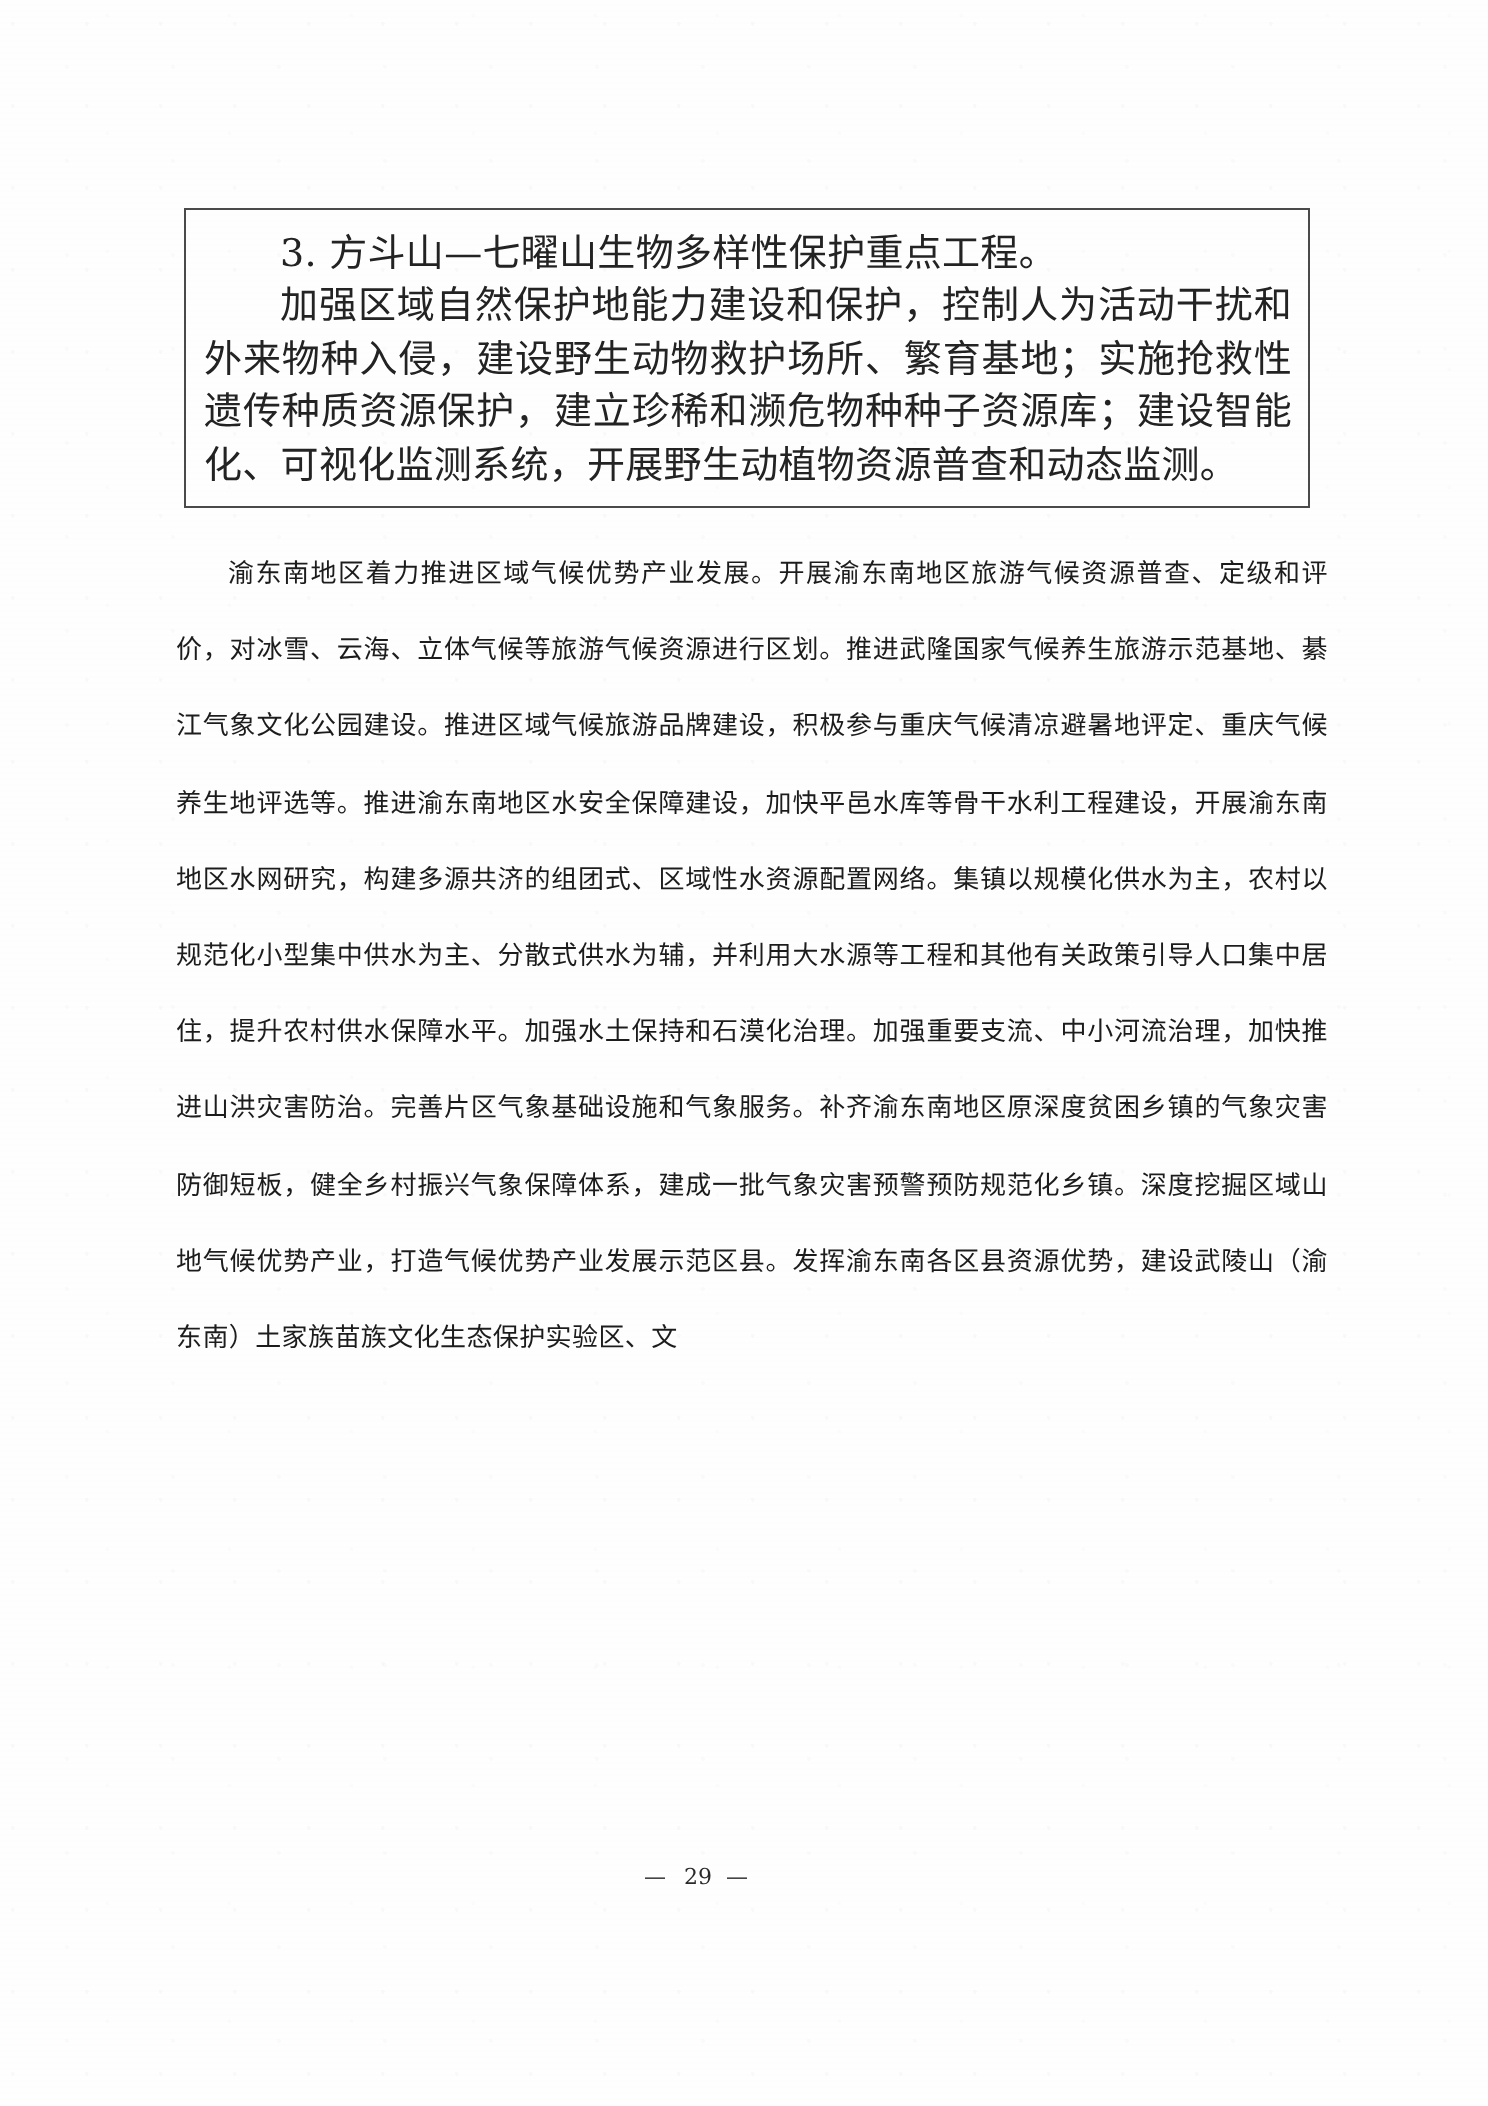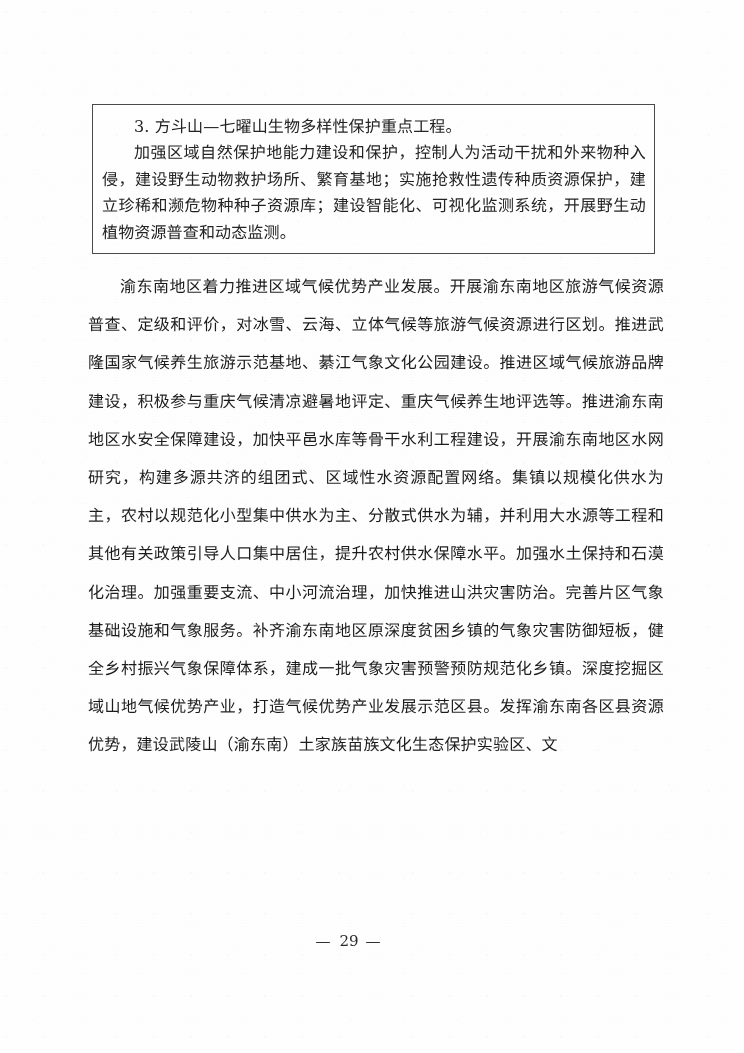--- a/index.html
+++ b/index.html
@@ -39,52 +39,52 @@
   .framed-block {
     border: 1px solid #4a4a4a;
     box-sizing: border-box;
     padding: 9px 8px 7px 9px;
     margin: 0 0 0 4px;
     width: 563px;
   }
 
   .framed-block p {
     margin: 0;
-    font-size: 16px;
+    font-size: 19px;
     line-height: 26.4px;
     text-align: justify;
     text-justify: inter-ideograph;
     text-indent: 2em;
     letter-spacing: 0.15px;
     font-family: "DejaVu Serif", "Liberation Serif", serif;
     color: #232323;
   }
 
   
   .body-para {
     margin: 14px 0 0 0;
-    font-size: 16px;
+    font-size: 13px;
     line-height: 38.2px;
     text-align: justify;
     text-justify: inter-ideograph;
     text-indent: 2em;
     letter-spacing: 0.2px;
     color: #1c1c1c;
     font-family: Liberation Serif, serif;
   }
 
   
   .page-footer {
     position: absolute;
     left: 0;
     right: 0;
     top: 932px;
     text-align: center;
     padding-right: 46px;
-    font-size: 15px;
+    font-size: 11px;
     letter-spacing: 2px;
     color: #2a2a2a;
     font-family: "DejaVu Serif", "Liberation Serif", serif;
   }
   .page-footer .dash {
     display: inline-block;
     padding: 0 7px;
     color: #2a2a2a;
   }
   .page-footer .num {

